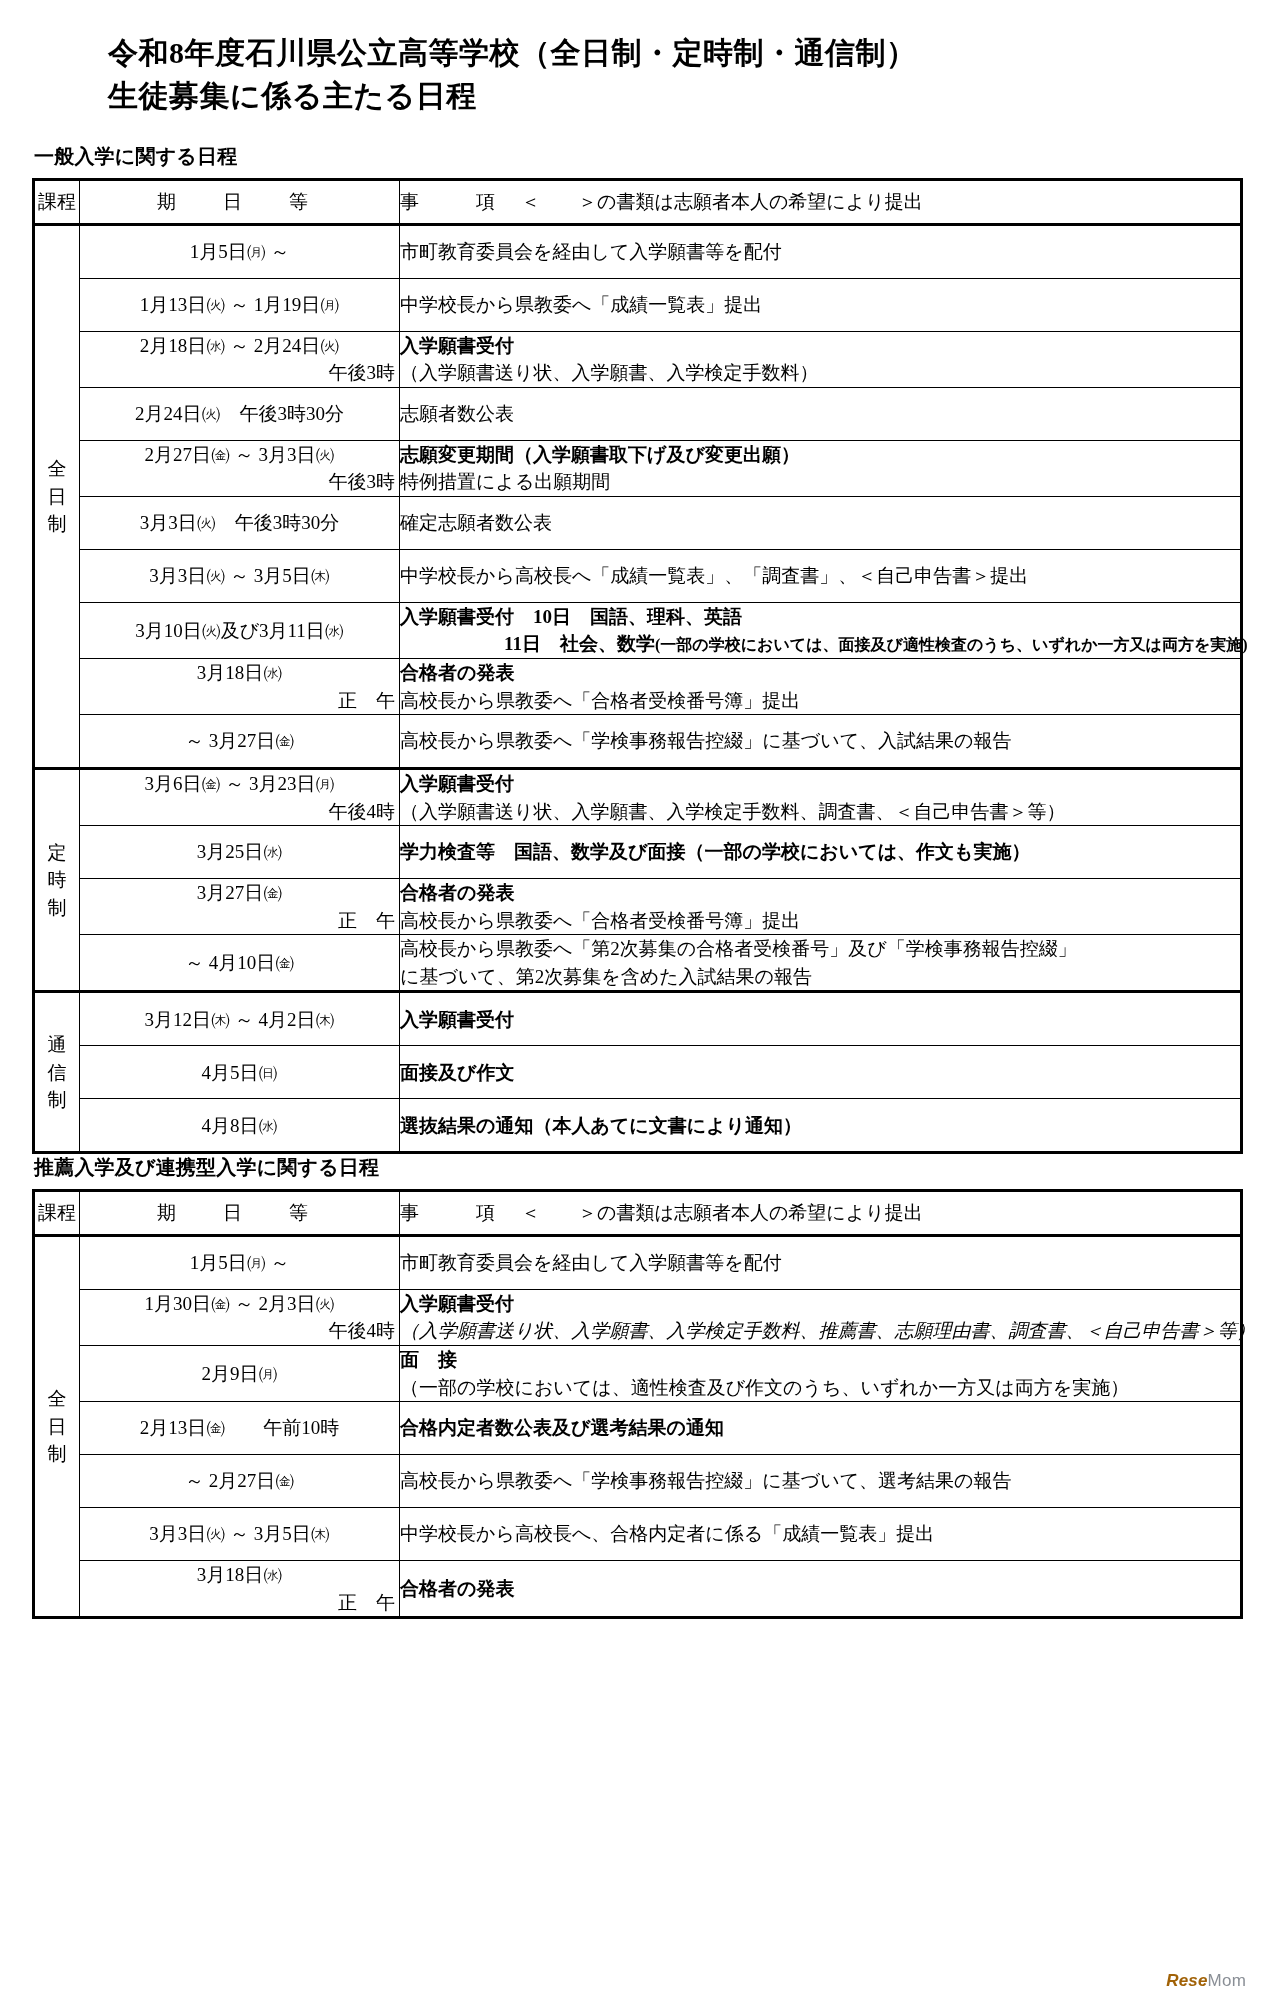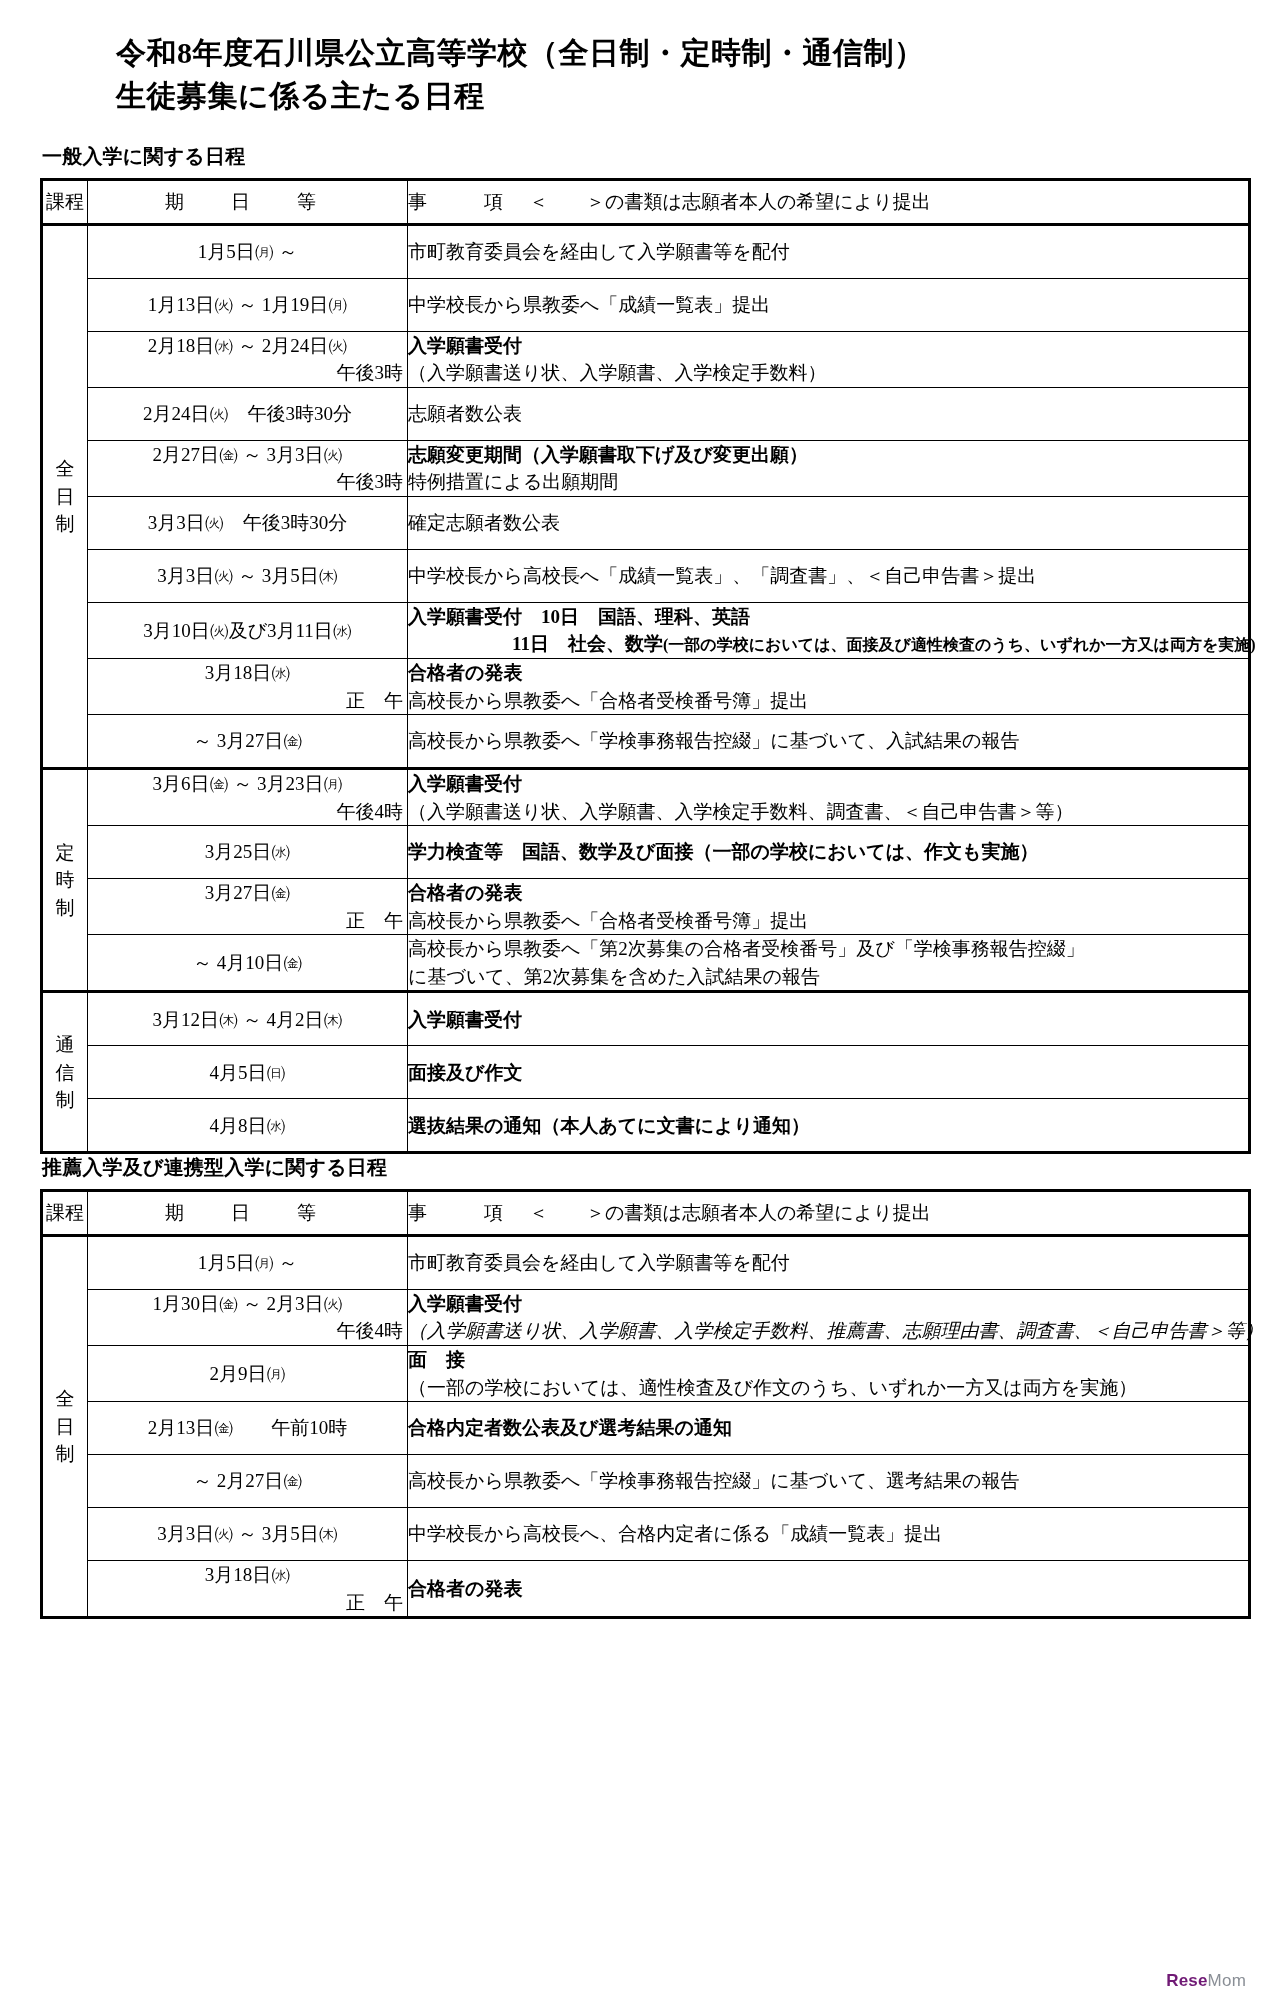--- a/index.html
+++ b/index.html
@@ -11,21 +11,21 @@
     width: 1280px;
     min-height: 2005px;
     font-family: "Liberation Serif", "DejaVu Serif", serif;
     color: #000000;
     -webkit-font-smoothing: none;
   }
   .page {
     width: 1280px;
     min-height: 2005px;
     box-sizing: border-box;
-    padding: 26px 36px 10px 40px;
+    padding: 26px 36px 10px 32px;
     position: relative;
   }
 
   
   .doc-title {
     font-family: "Liberation Serif", "DejaVu Serif", serif;
     font-weight: bold;
     font-size: 30px;
     line-height: 1.42;
     text-align: left;
@@ -124,21 +124,21 @@
   
   .watermark {
     position: absolute;
     right: 34px;
     bottom: 14px;
     font-family: "Liberation Sans", "DejaVu Sans", sans-serif;
     font-size: 17px;
     color: #8a8f96;
     letter-spacing: 0.2px;
   }
-  .watermark .bold { font-weight: bold; color: #701a75; }
+  .watermark .bold { font-weight: bold; color: #a16207; font-style: italic; }
 </style>
 </head>
 <body>
 
 <div class="page">
 
   <h1 class="doc-title">
     <span>令和8年度石川県公立高等学校（全日制・定時制・通信制）</span>
     <span class="l2">生徒募集に係る主たる日程</span>
   </h1>

